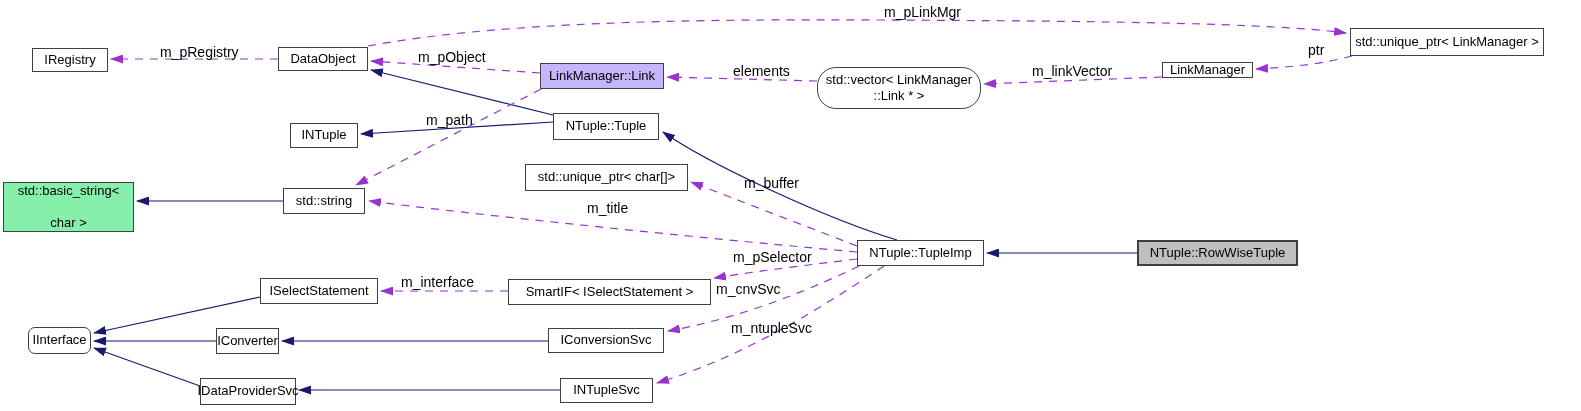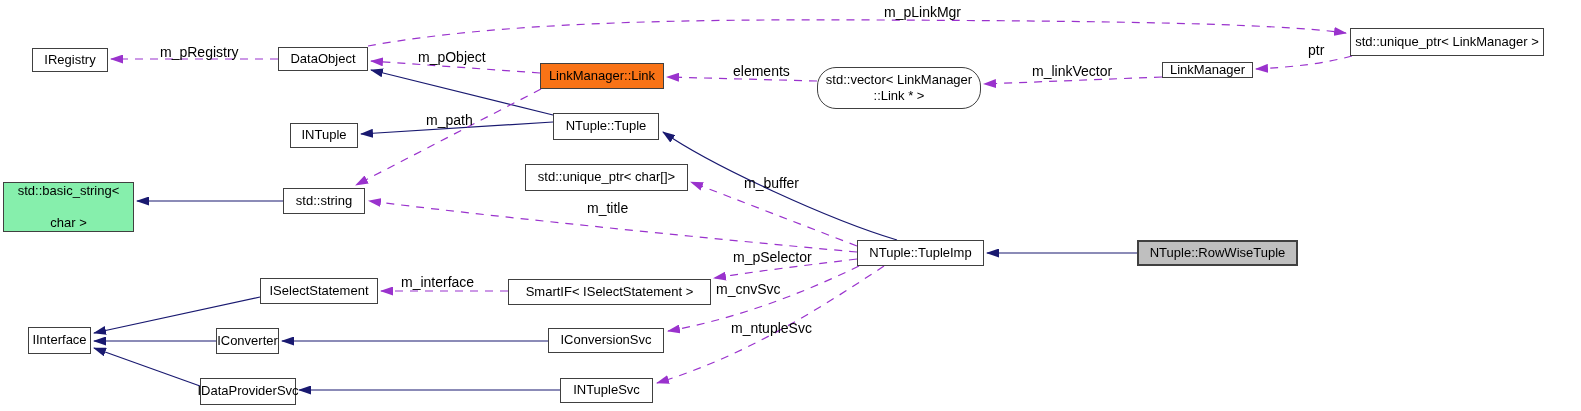--- a/index.html
+++ b/index.html
@@ -74,21 +74,21 @@
     <path class="edge-dashed" d="M 859 266 C 795 297 730 320 668 331" marker-end="url(#arr-purple)" stroke="#9a32cd"></path>
     <path class="edge-dashed" d="M 884 266 C 815 312 742 357 657 383" marker-end="url(#arr-purple)" stroke="#9a32cd"></path>
   </svg>
 
   <div class="node" style="left: 32px; top: 48px; width: 76px; height: 24px; background: rgb(255, 255, 255); border-color: rgb(64, 64, 64);">
       <span>IRegistry</span>
     </div>
   <div class="node" style="left: 278px; top: 47px; width: 90px; height: 24px; background: rgb(255, 255, 255); border-color: rgb(64, 64, 64);">
       <span>DataObject</span>
     </div>
-  <div class="node" style="left: 540px; top: 63px; width: 124px; height: 26px; background: #f97316; border-color: rgb(64, 64, 64);">
+  <div class="node" style="left: 540px; top: 63px; width: 124px; height: 26px; background: #c4b5fd; border-color: rgb(64, 64, 64);">
       <span>LinkManager::Link</span>
     </div>
   <div class="node" style="left: 817px; top: 67px; width: 164px; height: 42px; background: rgb(255, 255, 255); border-color: rgb(64, 64, 64); border-radius: 19px;">
     <span>std::vector&lt; LinkManager</span>
     <span>::Link * &gt;</span>
   </div>
   <div class="node" style="left: 1162px; top: 62px; width: 91px; height: 16px; background: rgb(255, 255, 255); border-color: rgb(64, 64, 64);">
       <span>LinkManager</span>
     </div>
   <div class="node" style="left: 1350px; top: 28px; width: 194px; height: 28px; background: rgb(255, 255, 255); border-color: rgb(64, 64, 64);">
@@ -115,21 +115,21 @@
     </div>
   <div class="node selected" style="left: 1137px; top: 240px; width: 161px; height: 26px; background: rgb(191, 191, 191); border-color: rgb(64, 64, 64);">
       <span>NTuple::RowWiseTuple</span>
     </div>
   <div class="node" style="left: 260px; top: 278px; width: 118px; height: 26px; background: rgb(255, 255, 255); border-color: rgb(64, 64, 64);">
       <span>ISelectStatement</span>
     </div>
   <div class="node" style="left: 508px; top: 279px; width: 203px; height: 26px; background: rgb(255, 255, 255); border-color: rgb(64, 64, 64);">
       <span>SmartIF&lt; ISelectStatement &gt;</span>
     </div>
-  <div class="node" style="left: 28px; top: 327px; width: 63px; height: 27px; background: rgb(255, 255, 255); border-color: rgb(64, 64, 64);">
+  <div class="node" style="left: 28px; top: 327px; width: 63px; height: 27px; background: rgb(255, 255, 255); border-color: rgb(64, 64, 64); border-radius: 7px;">
       <span>IInterface</span>
     </div>
   <div class="node" style="left: 216px; top: 328px; width: 63px; height: 26px; background: rgb(255, 255, 255); border-color: rgb(64, 64, 64);">
       <span>IConverter</span>
     </div>
   <div class="node" style="left: 548px; top: 328px; width: 116px; height: 25px; background: rgb(255, 255, 255); border-color: rgb(64, 64, 64);">
       <span>IConversionSvc</span>
     </div>
   <div class="node" style="left: 200px; top: 378px; width: 96px; height: 27px; background: rgb(255, 255, 255); border-color: rgb(64, 64, 64);">
       <span>IDataProviderSvc</span>

